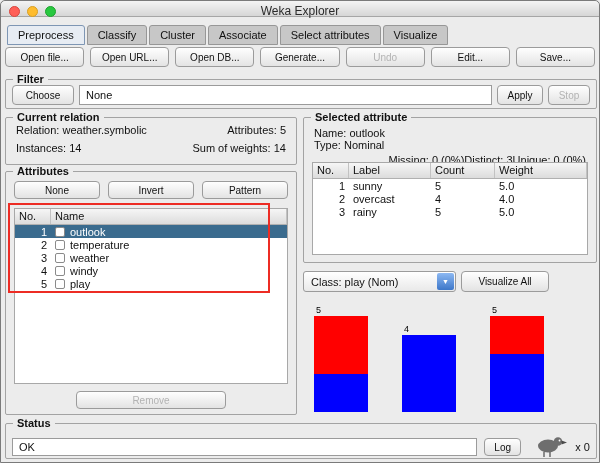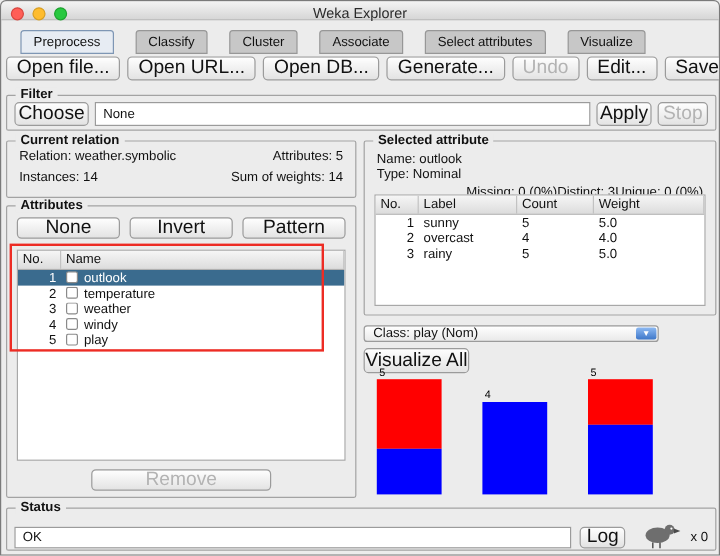--- a/index.html
+++ b/index.html
@@ -19,28 +19,28 @@
     background: linear-gradient(#f4f4f4, #d6d6d6); border-bottom: 1px solid #a6a6a6;
     border-radius: 5px 5px 0 0; }
   .win-title { position: absolute; width: 100%; text-align: center; line-height: 20px;
     font-size: 12px; color: #2b2b2b; }
   .lights { position: absolute; left: 8px; top: 5px; display: flex; gap: 7px; }
   .light { width: 11px; height: 11px; border-radius: 50%; }
   .light-red { background: #ff5f57; border: 1px solid #d8463f; }
   .light-yellow { background: #febc2e; border: 1px solid #d89f23; }
   .light-green { background: #28c840; border: 1px solid #1ea32f; }
   
-  .tabs { position: absolute; top: 24px; left: 16px; display: flex; gap: 18px; text-align: center; }
+  .tabs { position: absolute; top: 24px; left: 6px; display: flex; gap: 2px; text-align: center; }
   .tab { padding: 3px 10px; background: #c7c7c7; border: 1px solid #979797;
     border-radius: 3px 3px 0 0; cursor: default; }
   .tab.selected { background: #e7ecf3; border-color: #7e96b4; }
   
   .btn { display: inline-flex; align-items: center; justify-content: center;
     background: linear-gradient(#fefefe, #e3e3e3); border: 1px solid #9b9b9b;
-    border-radius: 4px; height: 20px; padding: 0 8px; font-size: 16px; color: #111;
+    border-radius: 4px; height: 20px; padding: 0 8px; font-size: 10px; color: #111;
     white-space: nowrap; text-align: right; }
   .btn.disabled { color: #b3b3b3; }
   
   .toolbar { position: absolute; top: 46px; left: 4px; right: 4px; display: flex; gap: 6px; }
   .toolbar .btn { flex: 1; }
   
   .group { position: absolute; border: 1px solid #a3a3a3; border-radius: 2px; }
   .group-title { position: absolute; top: -7px; left: 7px; background: #ececec;
     padding: 0 4px; font-weight: bold; font-size: 11px; }
   
@@ -67,21 +67,21 @@
   .checkbox { display: inline-block; width: 10px; height: 10px; background: #fff;
     border: 1px solid #8a8a8a; border-radius: 2px; margin-right: 5px; vertical-align: -1px; }
   .selbtn-row { position: absolute; top: 9px; left: 8px; right: 8px; display: flex; gap: 8px; }
   .selbtn-row .btn { flex: 1; height: 18px; }
   .remove-btn { position: absolute; bottom: 5px; left: 50%; transform: translateX(-50%);
     width: 150px; height: 18px; }
   
   .annotation { position: absolute; left: 7px; top: 202px; width: 262px; height: 90px;
     border: 2px solid #ed2c24; z-index: 50; pointer-events: none; }
   
-  .class-row { position: absolute; top: 270px; left: 302px; width: 246px; display: flex; gap: 5px; flex-direction: column; }
+  .class-row { position: absolute; top: 270px; left: 302px; width: 246px; display: flex; gap: 5px; }
   .combo { flex: 1; position: relative; height: 21px; border: 1px solid #9b9b9b; border-radius: 3px;
     background: linear-gradient(#ffffff, #e9e9e9); display: flex; align-items: center;
     padding: 0 22px 0 7px; }
   .combo-arrow { position: absolute; right: 1px; top: 1px; bottom: 1px; width: 17px;
     background: linear-gradient(#8cb8f2, #3d77c9); border-radius: 2px;
     display: flex; align-items: center; justify-content: center;
     color: #fff; font-size: 7px; }
   .viz-btn { width: 88px; height: 21px; }
   
   .chart { position: absolute; top: 300px; left: 302px; width: 294px; height: 114px; }

